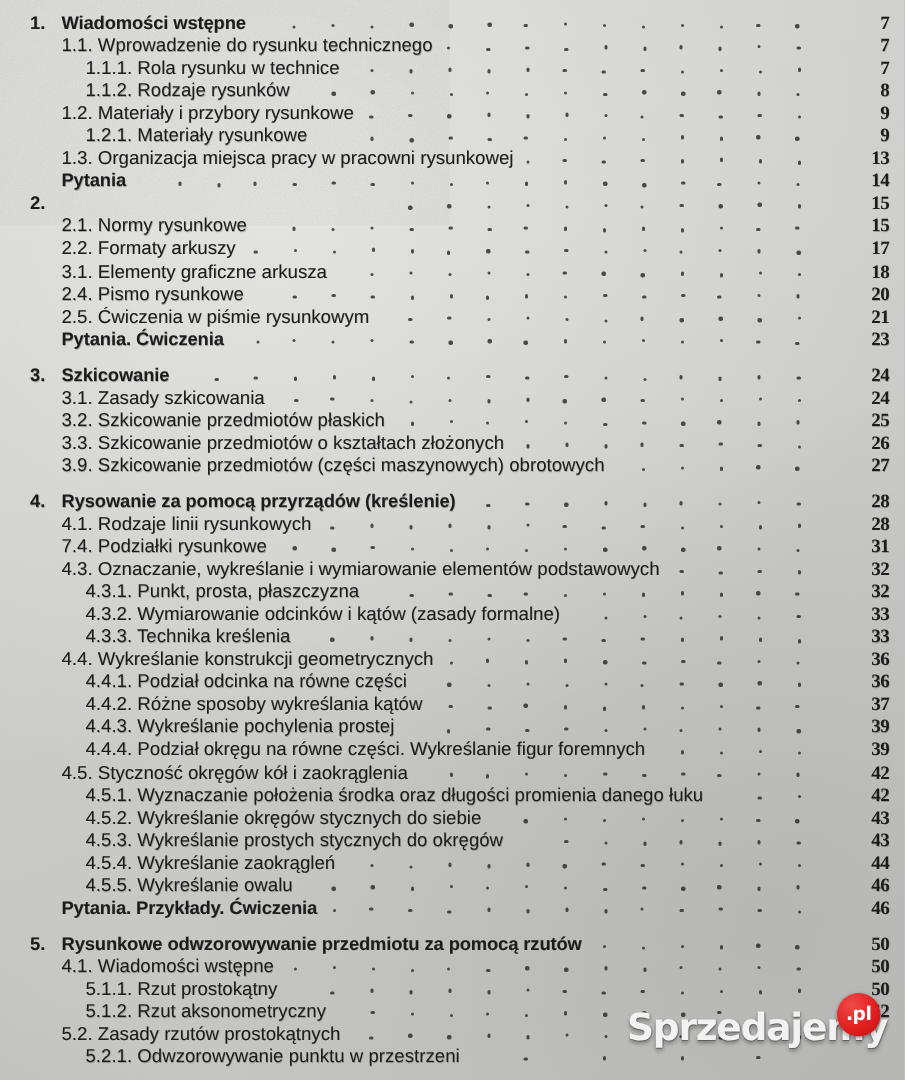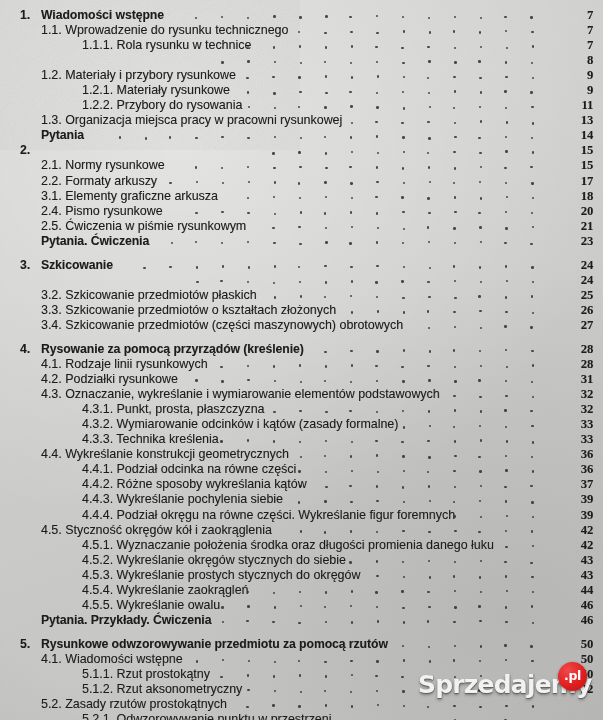--- a/index.html
+++ b/index.html
@@ -53,21 +53,21 @@
     top: 0;
     font-size: 12.4px;
     letter-spacing: 0.02px;
     z-index: 3;
     background: transparent;
     padding-right: 3px;
   }
   
   .lvl1 .label { left: 21px; }
   .lvl2 .label { left: 41px; }
-  .lvl3 .label { left: 82px; }
+  .lvl3 .label { left: 57px; }
 
   .label.bold {
     font-weight: bold;
     font-size: 12.2px;
     letter-spacing: -0.05px;
   }
   .lvl1.bold-row .label { left: 20px; }
 
   
   .secnum {
@@ -237,20 +237,21 @@
           <i style="left: 323.76px; top: 7.7px;"></i>
           <i style="left: 349.88px; top: 8.6px;"></i>
           <i style="left: 376px; top: 7.5px;"></i>
           <i style="left: 402.12px; top: 8.4px;"></i>
           <i style="left: 428.24px; top: 7.3px;"></i>
           <i style="left: 454.36px; top: 8.2px;"></i>
           <i style="left: 478.48px; top: 7.1px;"></i>
           <i style="left: 504.6px; top: 8px;"></i>
           <i style="left: 530.72px; top: 8.9px;"></i>
         </div>
+        <span class="label">1.1.2.  Rodzaje rysunków</span>
         <span class="pagenum">8</span>
       </div>
       <div class="row lvl2">
         <div class="leader">
           <i style="left: 246.2px; top: 8.5px;"></i>
           <i style="left: 272.32px; top: 7.4px;"></i>
           <i style="left: 298.44px; top: 8.3px;"></i>
           <i style="left: 324.56px; top: 7.2px;"></i>
           <i style="left: 350.68px; top: 8.1px;"></i>
           <i style="left: 376.8px; top: 7px;"></i>
@@ -274,38 +275,20 @@
           <i style="left: 375.6px; top: 8.5px;"></i>
           <i style="left: 401.72px; top: 7.4px;"></i>
           <i style="left: 427.84px; top: 8.3px;"></i>
           <i style="left: 453.96px; top: 7.2px;"></i>
           <i style="left: 480.08px; top: 8.1px;"></i>
           <i style="left: 504.2px; top: 7px;"></i>
           <i style="left: 530.32px; top: 7.9px;"></i>
         </div>
         <span class="label">1.2.1.  Materiały rysunkowe</span>
         <span class="pagenum">9</span>
-      </div>
-      <div class="row lvl3">
-        <div class="leader">
-          <i style="left: 247.8px; top: 7.5px;"></i>
-          <i style="left: 273.92px; top: 8.4px;"></i>
-          <i style="left: 298.04px; top: 7.3px;"></i>
-          <i style="left: 324.16px; top: 8.2px;"></i>
-          <i style="left: 350.28px; top: 7.1px;"></i>
-          <i style="left: 376.4px; top: 8px;"></i>
-          <i style="left: 402.52px; top: 8.9px;"></i>
-          <i style="left: 428.64px; top: 7.8px;"></i>
-          <i style="left: 452.76px; top: 8.7px;"></i>
-          <i style="left: 478.88px; top: 7.6px;"></i>
-          <i style="left: 505px; top: 8.5px;"></i>
-          <i style="left: 531.12px; top: 7.4px;"></i>
-        </div>
-        <span class="label">1.2.2.  Przybory do rysowania</span>
-        <span class="pagenum">11</span>
       </div>
       <div class="row lvl2">
         <div class="leader">
           <i style="left: 351.08px; top: 8.6px;"></i>
           <i style="left: 375.2px; top: 7.5px;"></i>
           <i style="left: 401.32px; top: 8.4px;"></i>
           <i style="left: 427.44px; top: 7.3px;"></i>
           <i style="left: 453.56px; top: 8.2px;"></i>
           <i style="left: 479.68px; top: 7.1px;"></i>
           <i style="left: 505.8px; top: 8px;"></i>
@@ -504,20 +487,21 @@
           <i style="left: 324.96px; top: 8.7px;"></i>
           <i style="left: 351.08px; top: 7.6px;"></i>
           <i style="left: 375.2px; top: 8.5px;"></i>
           <i style="left: 401.32px; top: 7.4px;"></i>
           <i style="left: 427.44px; top: 8.3px;"></i>
           <i style="left: 453.56px; top: 7.2px;"></i>
           <i style="left: 479.68px; top: 8.1px;"></i>
           <i style="left: 505.8px; top: 7px;"></i>
           <i style="left: 531.92px; top: 7.9px;"></i>
         </div>
+        <span class="label">3.1. Zasady szkicowania</span>
         <span class="pagenum">24</span>
       </div>
       <div class="row lvl2">
         <div class="leader">
           <i style="left: 273.52px; top: 8.4px;"></i>
           <i style="left: 299.64px; top: 7.3px;"></i>
           <i style="left: 323.76px; top: 8.2px;"></i>
           <i style="left: 349.88px; top: 7.1px;"></i>
           <i style="left: 376px; top: 8px;"></i>
           <i style="left: 402.12px; top: 8.9px;"></i>
@@ -545,21 +529,21 @@
         <span class="pagenum">26</span>
       </div>
       <div class="row lvl2">
         <div class="leader">
           <i style="left: 427.84px; top: 8.8px;"></i>
           <i style="left: 453.96px; top: 7.7px;"></i>
           <i style="left: 480.08px; top: 8.6px;"></i>
           <i style="left: 504.2px; top: 7.5px;"></i>
           <i style="left: 530.32px; top: 8.4px;"></i>
         </div>
-        <span class="label">3.4. Szkicowanie przedmiotów (części maszynowych) obrotowych</span>
+        <span class="label">3.9. Szkicowanie przedmiotów (części maszynowych) obrotowych</span>
         <span class="pagenum">27</span>
       </div>
       <div class="row lvl1 bold-row gap">
         <div class="leader">
           <i style="left: 324.16px; top: 8.7px;"></i>
           <i style="left: 350.28px; top: 7.6px;"></i>
           <i style="left: 376.4px; top: 8.5px;"></i>
           <i style="left: 402.52px; top: 7.4px;"></i>
           <i style="left: 428.64px; top: 8.3px;"></i>
           <i style="left: 452.76px; top: 7.2px;"></i>
@@ -600,21 +584,21 @@
           <i style="left: 323.76px; top: 7.7px;"></i>
           <i style="left: 349.88px; top: 8.6px;"></i>
           <i style="left: 376px; top: 7.5px;"></i>
           <i style="left: 402.12px; top: 8.4px;"></i>
           <i style="left: 428.24px; top: 7.3px;"></i>
           <i style="left: 454.36px; top: 8.2px;"></i>
           <i style="left: 478.48px; top: 7.1px;"></i>
           <i style="left: 504.6px; top: 8px;"></i>
           <i style="left: 530.72px; top: 8.9px;"></i>
         </div>
-        <span class="label">4.2. Podziałki  rysunkowe</span>
+        <span class="label">7.4. Podziałki  rysunkowe</span>
         <span class="pagenum">31</span>
       </div>
       <div class="row lvl2">
         <div class="leader">
           <i style="left: 453.16px; top: 7.7px;"></i>
           <i style="left: 479.28px; top: 8.6px;"></i>
           <i style="left: 505.4px; top: 7.5px;"></i>
           <i style="left: 531.52px; top: 8.4px;"></i>
         </div>
         <span class="label">4.3. Oznaczanie, wykreślanie i wymiarowanie elementów podstawowych</span>
@@ -722,21 +706,21 @@
           <i style="left: 324.16px; top: 7.7px;"></i>
           <i style="left: 350.28px; top: 8.6px;"></i>
           <i style="left: 376.4px; top: 7.5px;"></i>
           <i style="left: 402.52px; top: 8.4px;"></i>
           <i style="left: 428.64px; top: 7.3px;"></i>
           <i style="left: 452.76px; top: 8.2px;"></i>
           <i style="left: 478.88px; top: 7.1px;"></i>
           <i style="left: 505px; top: 8px;"></i>
           <i style="left: 531.12px; top: 8.9px;"></i>
         </div>
-        <span class="label">4.4.3.  Wykreślanie pochylenia siebie</span>
+        <span class="label">4.4.3.  Wykreślanie pochylenia prostej</span>
         <span class="pagenum">39</span>
       </div>
       <div class="row lvl3">
         <div class="leader">
           <i style="left: 453.56px; top: 7.7px;"></i>
           <i style="left: 479.68px; top: 8.6px;"></i>
           <i style="left: 505.8px; top: 7.5px;"></i>
           <i style="left: 531.92px; top: 8.4px;"></i>
         </div>
         <span class="label">4.4.4.  Podział okręgu na równe części. Wykreślanie figur foremnych</span>

